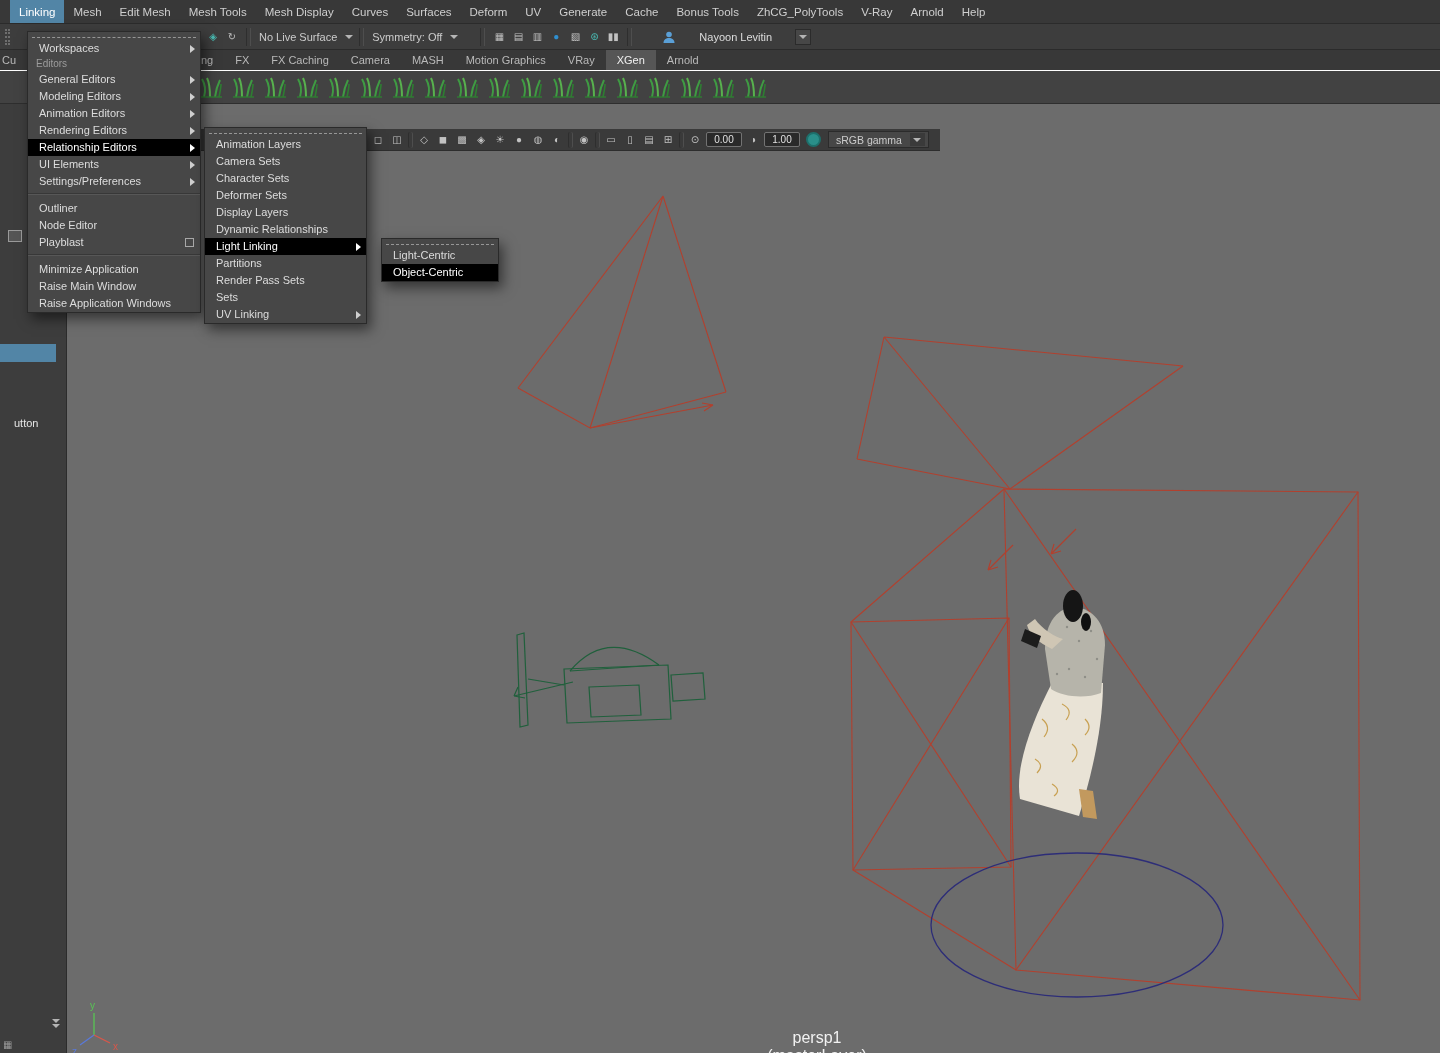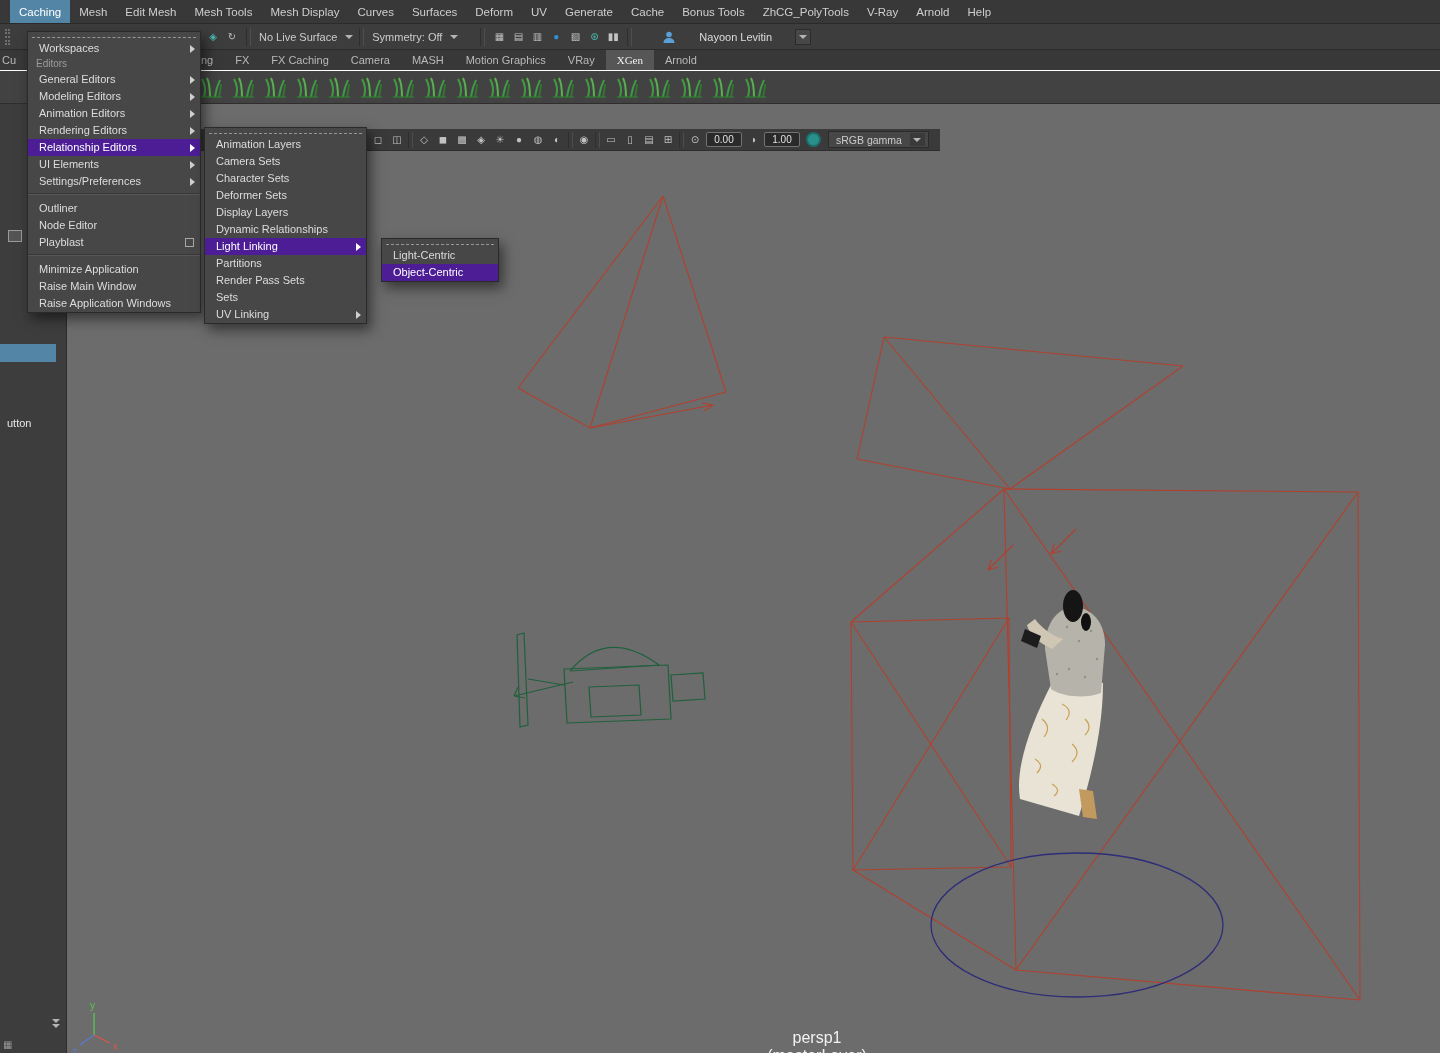--- a/index.html
+++ b/index.html
@@ -24,36 +24,36 @@
   .sl-sep { width:5px; height:18px; border-left:1px solid #2e2e2e; border-right:1px solid #4e4e4e;}
   .sl-label { color:#cccccc; white-space:nowrap; padding:0 2px;}
   .caret { width:0; height:0; border-top:4px solid #b5b5b5; border-left:4px solid transparent; border-right:4px solid transparent; display:inline-block;}
   .user-chip { display:flex; align-items:center; gap:23px; margin-left:24px; color:#ddd;}
   .user-chip .caret-box { width:16px; height:16px; background:#474747; border:1px solid #2b2b2b; display:flex; align-items:center; justify-content:center;}
   .rmargin { margin-left:16px; }
   
   .shelf-tabs { position:absolute; left:0; top:50px; width:100%; height:21px; background:#383838; border-bottom:1px solid #ffffff; z-index:8;}
   .shelf-tabs [data-list] { display:flex; height:100%; padding-left:190px;}
   .shelf-tab { display:flex; align-items:center; padding:0 11px; color:#b9b9b9; white-space:nowrap;}
-  .shelf-tab.active { background:#565656; color:#f0f0f0;font-family:Liberation Serif, serif;}
+  .shelf-tab.active { background:#565656; color:#f0f0f0;}
   .tab-fragment { position:absolute; left:2px; top:4px; color:#b9b9b9;}
   
   .shelf-icons { position:absolute; left:0; top:71px; width:100%; height:33px; background:#424242; border-bottom:1px solid #2e2e2e; z-index:8;}
   .shelf-icons [data-list] { display:flex; align-items:center; height:100%; padding-left:197px; gap:4px;}
   .shelf-btn { width:28px; height:28px; display:flex; align-items:center; justify-content:center;}
   .shelf-btn svg { width:24px; height:24px;}
   
   .panel-strip { position:absolute; left:0; top:104px; width:100%; height:25px; background:#3a3a3a; z-index:7;}
   .panel-strip [data-list] { position:absolute; left:240px; top:12px; display:flex; gap:20px;}
   .pm-item { color:#c6c6c6; font-size:10.5px;}
   
   .left-sidebar { position:absolute; left:0; top:24px; width:67px; bottom:0; background:#3d3d3d; border-right:1px solid #2c2c2c; z-index:6;}
   .sb-mini-icon { position:absolute; left:8px; top:206px; width:14px; height:12px; border:1px solid #9a9a9a; background:#555;}
   .sb-highlight { position:absolute; left:0; top:320px; width:56px; height:18px; background:#5285a6;}
-  .sb-fragment { position:absolute; left:7px; top:393px; color:#e6e6e6;text-align:right;}
+  .sb-fragment { position:absolute; left:14px; top:393px; color:#e6e6e6;text-align:right;}
   .sb-chevrons { position:absolute; left:52px; top:995px; display:flex; flex-direction:column; gap:1px;}
   .sb-chevrons i { width:0; height:0; border-top:4px solid #b5b5b5; border-left:4px solid transparent; border-right:4px solid transparent;}
   .sb-corner { position:absolute; left:3px; bottom:3px; color:#9a9a9a; font-size:10px;}
   
   .viewport { position:absolute; left:67px; top:129px; width:1373px; height:924px; background:#6c6c6c; z-index:1;}
   .panel-toolbar { position:absolute; left:0; top:0; width:873px; height:22px; background:#3a3a3a; border-bottom:1px solid #2d2d2d; display:flex; align-items:center; padding-left:303px; gap:3px; z-index:3;}
   .pt-field { min-width:36px; height:15px; line-height:13px; background:#2a2a2a; border:1px solid #737373; color:#e0e0e0; text-align:center; font-size:10px; border-radius:2px; padding:0 3px;}
   .cm-badge { width:15px; height:15px; border-radius:50%; background:#2a8f8a; border:2px solid #1d6f6b; margin-left:3px;}
   .vt-dropdown { display:flex; align-items:center; height:17px; background:#474747; border:1px solid #2b2b2b; padding:0 3px 0 7px; gap:8px; margin-left:4px;}
   .vt-dropdown .vt-label { color:#cccccc; font-size:10.5px; white-space:nowrap;}
@@ -61,21 +61,21 @@
   .scene { position:absolute; left:0; top:0; width:1373px; height:924px; z-index:2;}
   .hud-label { position:absolute; left:680px; top:900px; width:140px; text-align:center; color:#f2f2f2; font-size:16px; z-index:3;}
   
   .menu-panel { position:absolute; background:#474747; border:1px solid #2a2a2a; box-shadow:4px 6px 12px rgba(0,0,0,0.5); font-size:11px; color:#dddddd;}
   #windows-menu { left:27px; top:31px; width:174px; z-index:41;}
   #relationship-menu { left:204px; top:127px; width:163px; z-index:42;}
   #lightlinking-menu { left:381px; top:238px; width:118px; z-index:43;}
   .tearoff { height:6px; border-bottom:1px dashed #969696; margin:0 4px 2px;}
   .menu-panel ul { list-style:none;}
   .menu-item { position:relative; height:17px; line-height:17px; padding:0 26px 0 11px; white-space:nowrap;}
-  .menu-item.highlighted { background:#4c1d95; color:#fff;}
+  .menu-item.highlighted { background:#000000; color:#fff;}
   .menu-item.section { height:14px; line-height:14px; color:#9c9c9c; font-size:10px; padding-left:8px;}
   .menu-item.separator { height:7px; padding:0;}
   .menu-item.separator::after { content:""; display:block; border-top:1px solid #383838; border-bottom:1px solid #575757; margin-top:3px;}
   .mi-arrow { display:none; position:absolute; right:5px; top:4.5px; width:0; height:0; border-left:5px solid #cfcfcf; border-top:4px solid transparent; border-bottom:4px solid transparent;}
   .menu-item.submenu .mi-arrow { display:block;}
   .menu-item.highlighted .mi-arrow { border-left-color:#fff;}
   .mi-check { display:none; position:absolute; right:6px; top:3.5px; width:9px; height:9px; border:1px solid #a8a8a8; background:transparent;}
   .menu-item.checkbox .mi-check { display:block;}
   .hidden-defs { position:absolute; width:0; height:0; overflow:hidden;}
 </style>
@@ -92,21 +92,21 @@
         <path d="M16 22 C17 14 19 9 21 5" stroke="#3f9b43" fill="none" stroke-width="2"></path>
         <path d="M20 22 C21 17 22 13 22 9" stroke="#2e7d32" fill="none" stroke-width="1.6"></path>
         <path d="M2 22 L23 22" stroke="#2e7d32" fill="none" stroke-width="1.4"></path>
       </symbol>
     </defs>
   </svg>
 
   <div class="menubar">
     <div data-list="menubar.items">
 
-        <span class="mb-item active">Caching</span>
+        <span class="mb-item active">Linking</span>
 
         <span class="mb-item">Mesh</span>
 
         <span class="mb-item">Edit Mesh</span>
 
         <span class="mb-item">Mesh Tools</span>
 
         <span class="mb-item">Mesh Display</span>
 
         <span class="mb-item">Curves</span>

